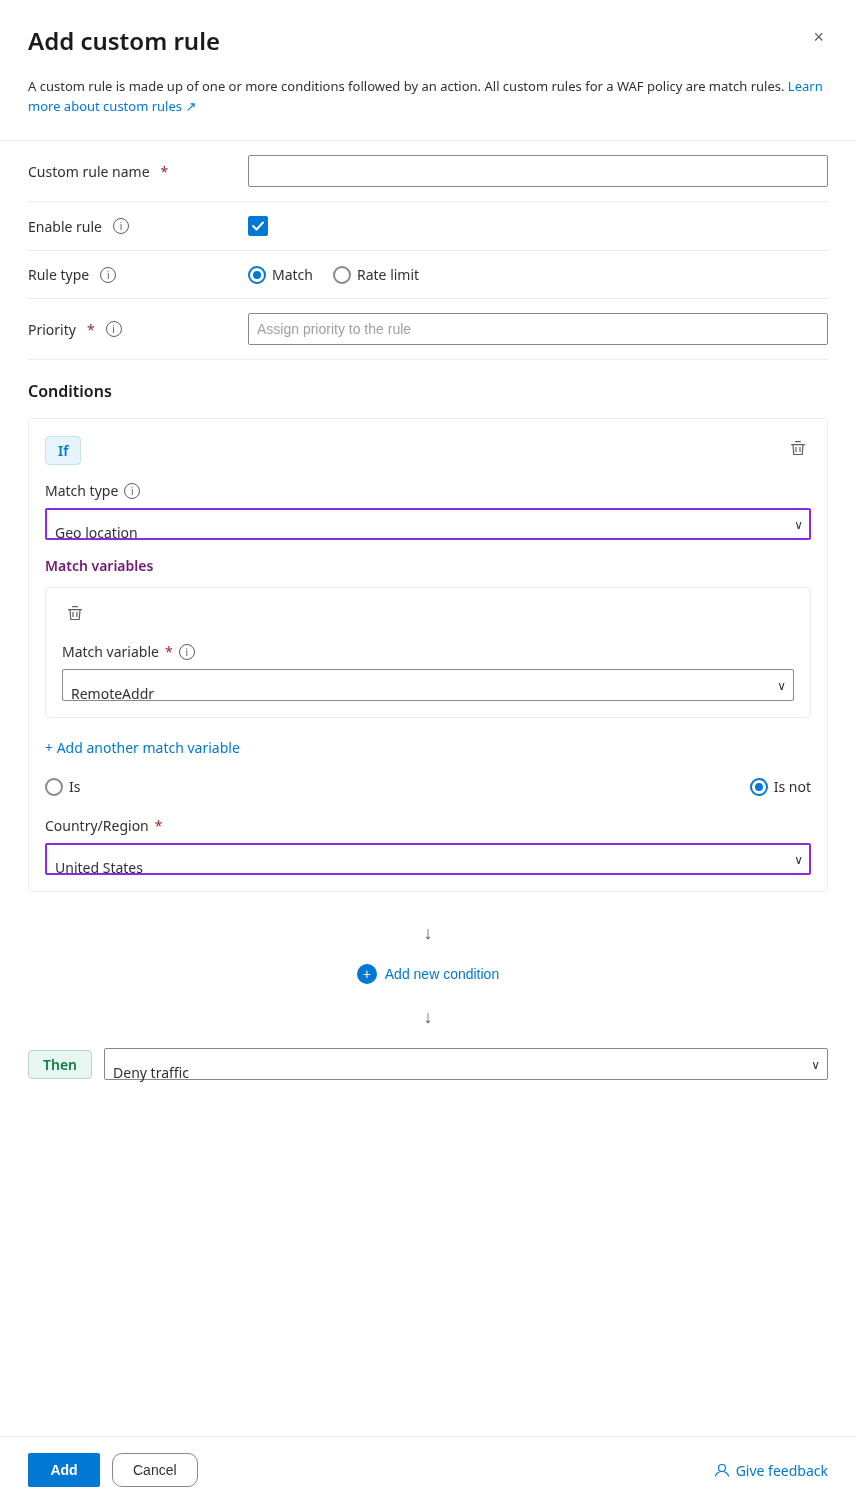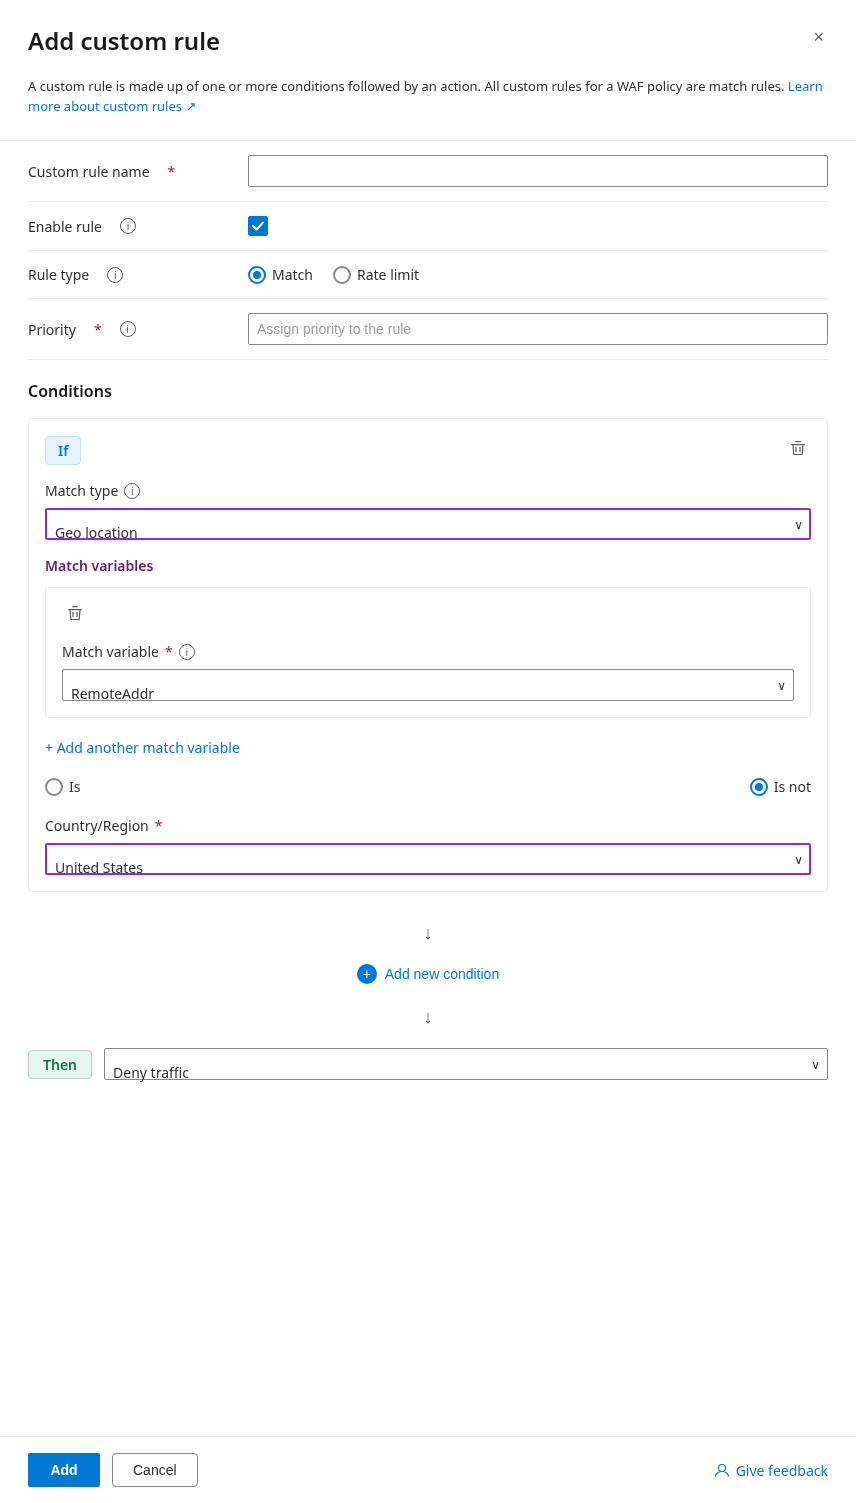--- a/index.html
+++ b/index.html
@@ -60,21 +60,21 @@
       align-items: center;
       padding: 14px 0;
       border-bottom: 1px solid #edebe9;
     }
     .form-label {
       width: 220px;
       font-size: 14px;
       color: #323130;
       display: flex;
       align-items: center;
-      gap: 18px;
+      gap: 11px;
       flex-shrink: 0;
     }
     .required {
       color: #a4262c;
     }
     .info-icon {
       display: inline-flex;
       align-items: center;
       justify-content: center;
       width: 16px;
@@ -350,21 +350,21 @@
       padding: 8px 20px;
       font-size: 14px;
       font-weight: 600;
       cursor: pointer;
       min-width: 72px;
     }
     .btn-secondary {
       background: #fff;
       color: #323130;
       border: 1px solid #8a8886;
-      border-radius: 4px;
+      border-radius: 10px;
       padding: 8px 20px;
       font-size: 14px;
       cursor: pointer;
       min-width: 72px;
     }
     .feedback-link {
       color: #0078d4;
       font-size: 14px;
       cursor: pointer;
       text-decoration: none;

